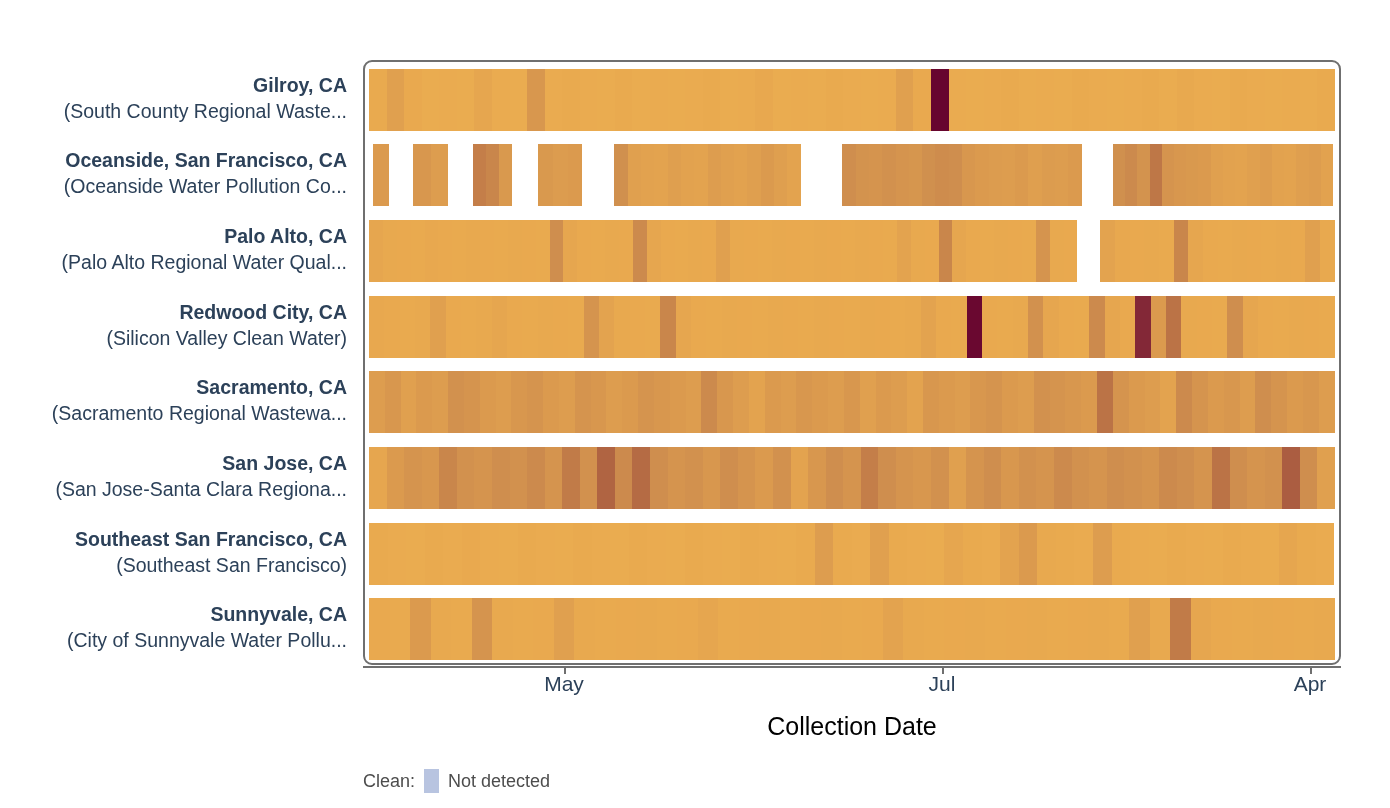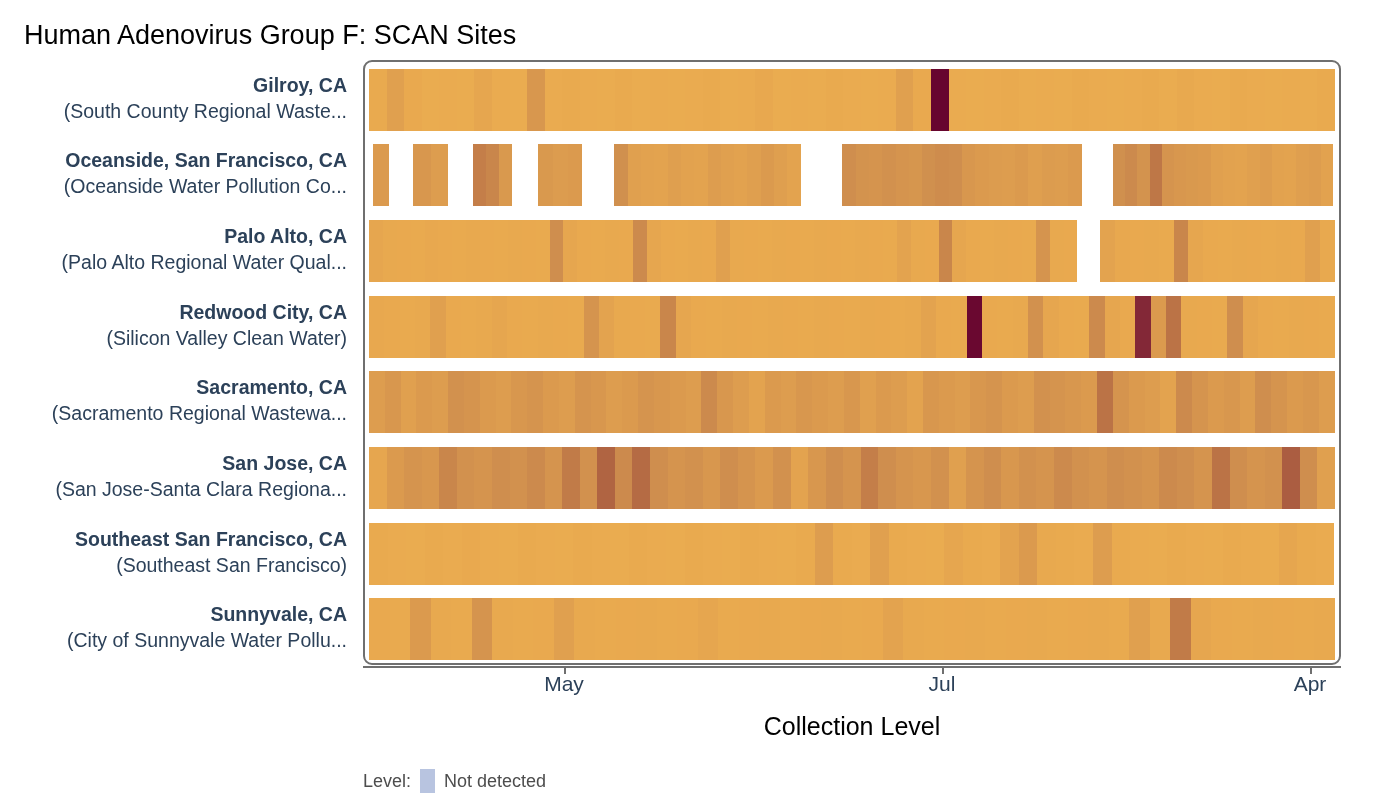--- a/index.html
+++ b/index.html
@@ -193,21 +193,20 @@
     font-size: 18px;
     color: #ffffff;
     font-weight: bold;
   }
 </style>
 </head>
 <body>
 
 <div id="chart-root">
 
-  <div class="chart-title">Human Adenovirus Group F: SCAN Sites</div>
 
   <div class="ylabels">
       <div class="ylabel" style="top: 11.8125px;">
         <span class="site">Gilroy, CA</span>
         <span class="plant">(South County Regional Waste...</span>
       </div>
       <div class="ylabel" style="top: 87.4375px;">
         <span class="site">Oceanside, San Francisco, CA</span>
         <span class="plant">(Oceanside Water Pollution Co...</span>
       </div>
@@ -749,21 +748,21 @@
 
   <div class="xaxis-line"></div>
   <div id="xticks">
       <div class="xtick" style="left: 564px;"></div>
       <div class="xtick-label" style="left: 564px;">May</div>
       <div class="xtick" style="left: 942px;"></div>
       <div class="xtick-label" style="left: 942px;">Jul</div>
       <div class="xtick" style="left: 1310px;"></div>
       <div class="xtick-label" style="left: 1310px;">Apr</div>
     </div>
-  <div class="xaxis-title">Collection Level</div>
+  <div class="xaxis-title">Collection Date</div>
 
   <div class="legend">
-    <span class="legend-title">Level:</span>
+    <span class="legend-title">Clean:</span>
     <span class="legend-nd-swatch"></span>
     <span class="legend-nd-label">Not detected</span>
   </div>
 
 </div>
 
 </body></html>

